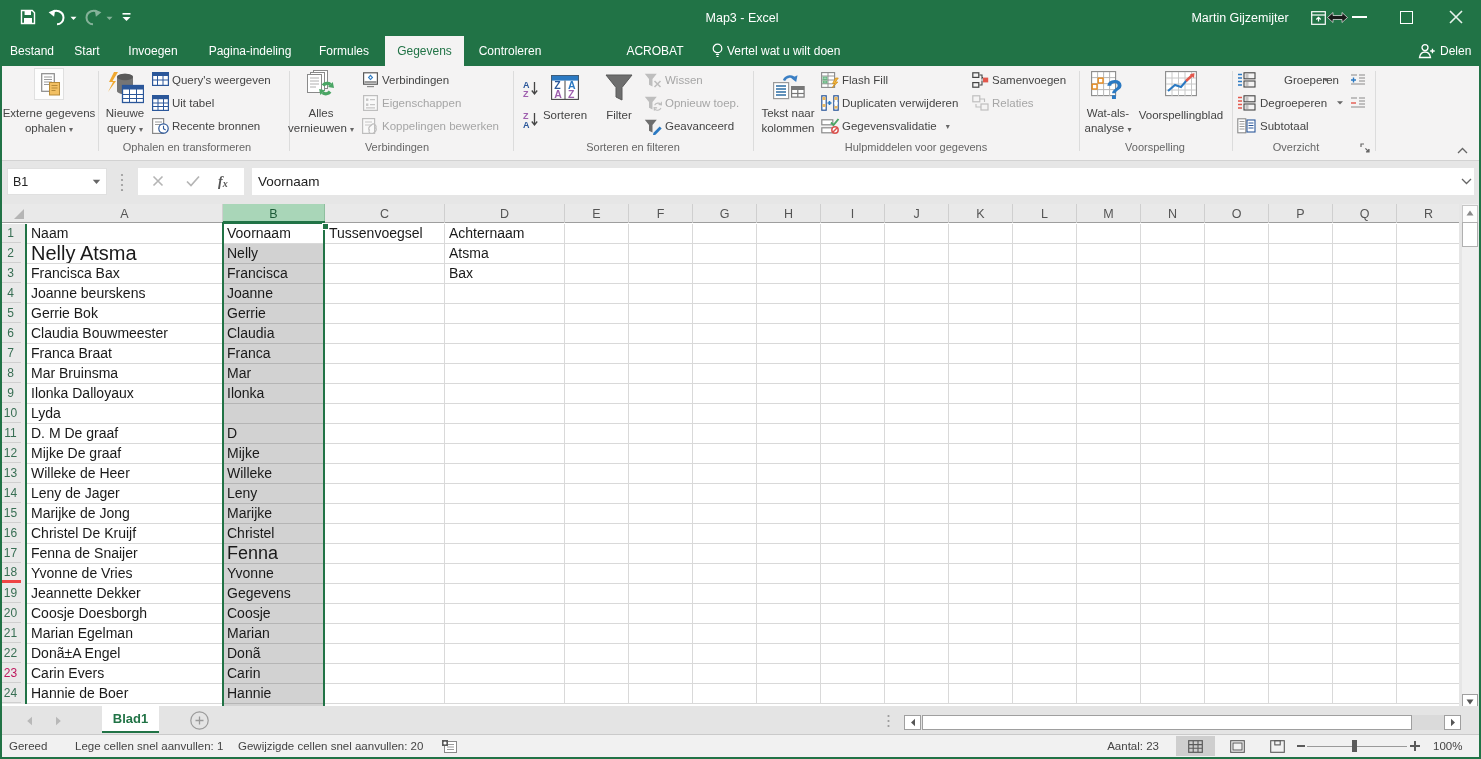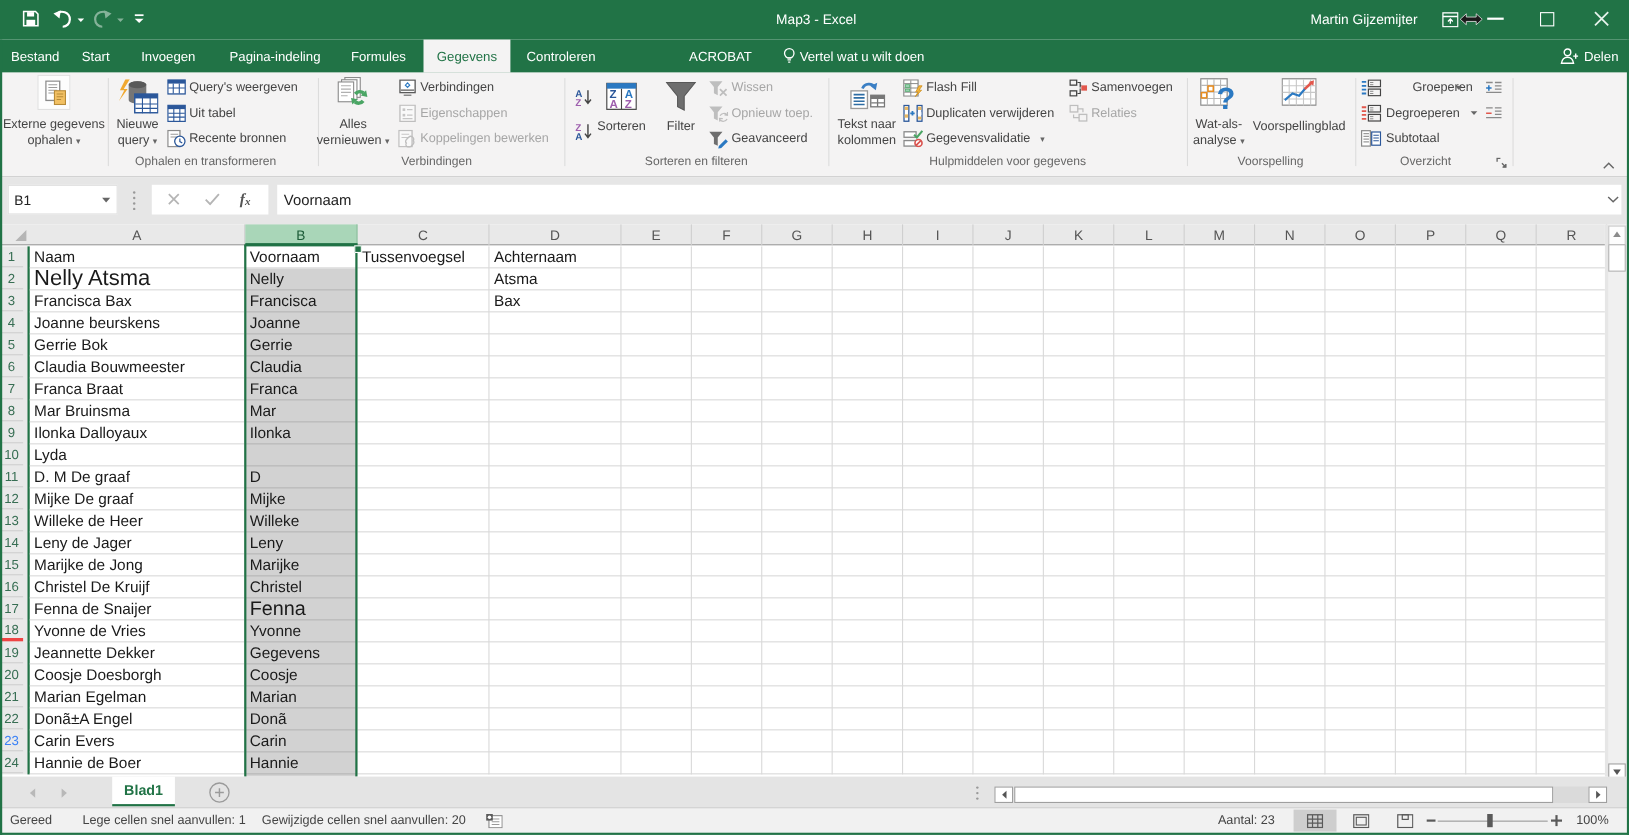--- a/index.html
+++ b/index.html
@@ -366,21 +366,21 @@
 <div style="position:absolute;left:0px;top:463px;width:21px;height:20px;color:#376e53;font-size:12px;display:flex;align-items:center;justify-content:center;border-bottom:1px solid #cfcfcf;">13</div>
 <div style="position:absolute;left:0px;top:483px;width:21px;height:20px;color:#376e53;font-size:12px;display:flex;align-items:center;justify-content:center;border-bottom:1px solid #cfcfcf;">14</div>
 <div style="position:absolute;left:0px;top:503px;width:21px;height:20px;color:#376e53;font-size:12px;display:flex;align-items:center;justify-content:center;border-bottom:1px solid #cfcfcf;">15</div>
 <div style="position:absolute;left:0px;top:523px;width:21px;height:20px;color:#376e53;font-size:12px;display:flex;align-items:center;justify-content:center;border-bottom:1px solid #cfcfcf;">16</div>
 <div style="position:absolute;left:0px;top:543px;width:21px;height:20px;color:#376e53;font-size:12px;display:flex;align-items:center;justify-content:center;border-bottom:1px solid #cfcfcf;">17</div>
 <div style="position:absolute;left:0px;top:563px;width:21px;height:20px;color:#376e53;font-size:12px;display:flex;align-items:center;justify-content:center;border-bottom:3px solid #ef4444;">18</div>
 <div style="position:absolute;left:0px;top:583px;width:21px;height:20px;color:#376e53;font-size:12px;display:flex;align-items:center;justify-content:center;border-bottom:1px solid #cfcfcf;">19</div>
 <div style="position:absolute;left:0px;top:603px;width:21px;height:20px;color:#376e53;font-size:12px;display:flex;align-items:center;justify-content:center;border-bottom:1px solid #cfcfcf;">20</div>
 <div style="position:absolute;left:0px;top:623px;width:21px;height:20px;color:#376e53;font-size:12px;display:flex;align-items:center;justify-content:center;border-bottom:1px solid #cfcfcf;">21</div>
 <div style="position:absolute;left:0px;top:643px;width:21px;height:20px;color:#376e53;font-size:12px;display:flex;align-items:center;justify-content:center;border-bottom:1px solid #cfcfcf;">22</div>
-<div style="position:absolute;left:0px;top:663px;width:21px;height:20px;color:#3b82f6;font-size:12px;display:flex;align-items:center;justify-content:center;border-bottom:1px solid #cfcfcf;">23</div>
+<div style="position:absolute;left:0px;top:663px;width:21px;height:20px;color:#be185d;font-size:12px;display:flex;align-items:center;justify-content:center;border-bottom:1px solid #cfcfcf;">23</div>
 <div style="position:absolute;left:0px;top:683px;width:21px;height:20px;color:#376e53;font-size:12px;display:flex;align-items:center;justify-content:center;border-bottom:1px solid #cfcfcf;">24</div>
 <div style="position:absolute;left:27px;top:243px;width:1432px;height:1px;background:#d9d9d9;"></div>
 <div style="position:absolute;left:27px;top:263px;width:1432px;height:1px;background:#d9d9d9;"></div>
 <div style="position:absolute;left:27px;top:283px;width:1432px;height:1px;background:#d9d9d9;"></div>
 <div style="position:absolute;left:27px;top:303px;width:1432px;height:1px;background:#d9d9d9;"></div>
 <div style="position:absolute;left:27px;top:323px;width:1432px;height:1px;background:#d9d9d9;"></div>
 <div style="position:absolute;left:27px;top:343px;width:1432px;height:1px;background:#d9d9d9;"></div>
 <div style="position:absolute;left:27px;top:363px;width:1432px;height:1px;background:#d9d9d9;"></div>
 <div style="position:absolute;left:27px;top:383px;width:1432px;height:1px;background:#d9d9d9;"></div>
 <div style="position:absolute;left:27px;top:403px;width:1432px;height:1px;background:#d9d9d9;"></div>

